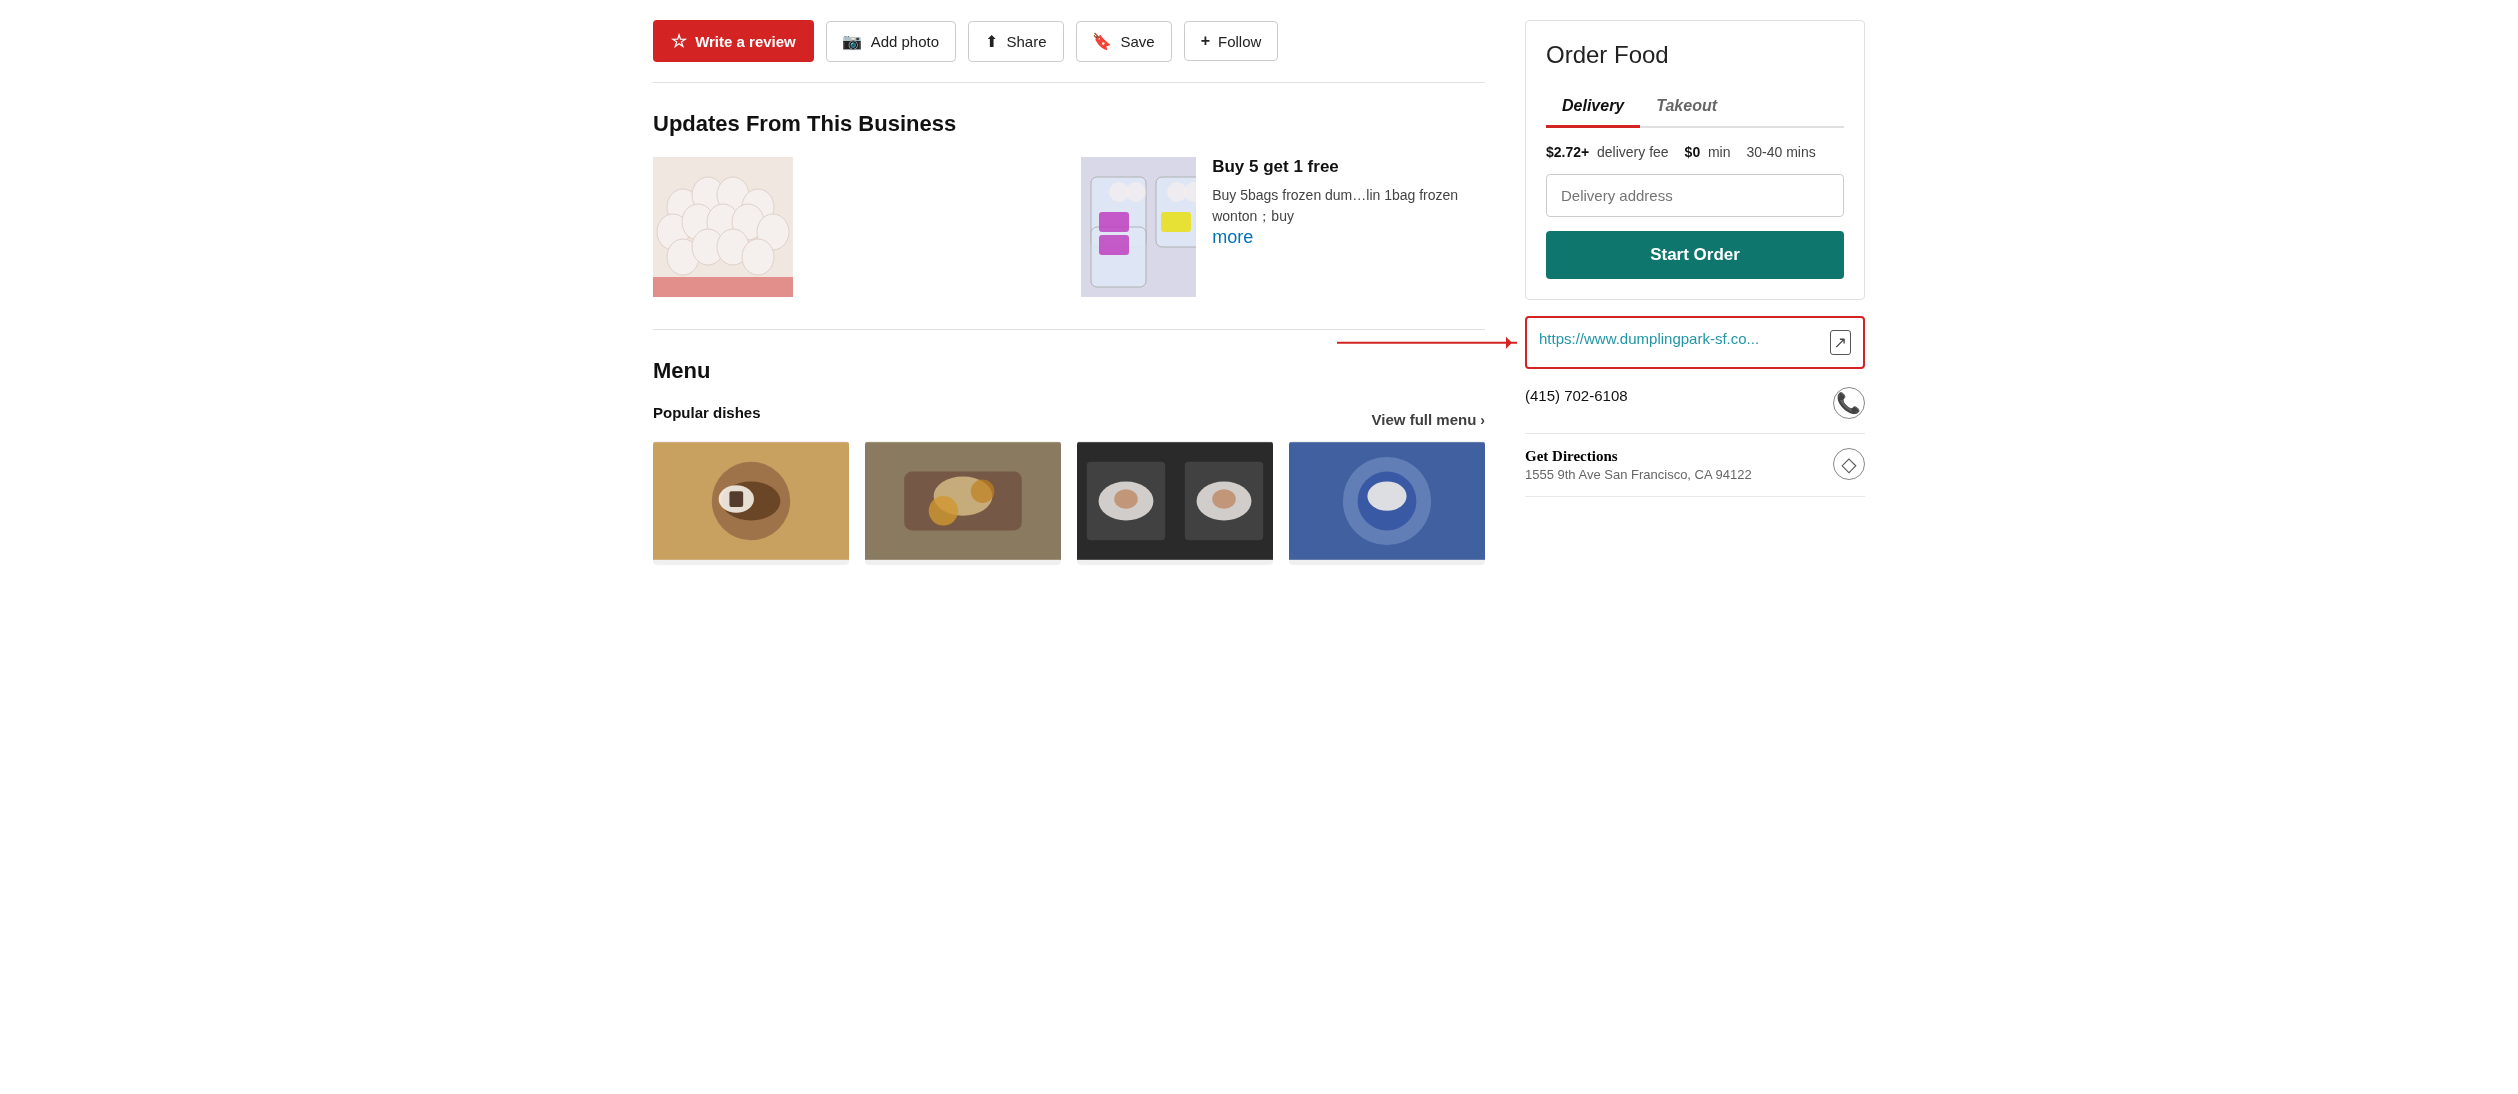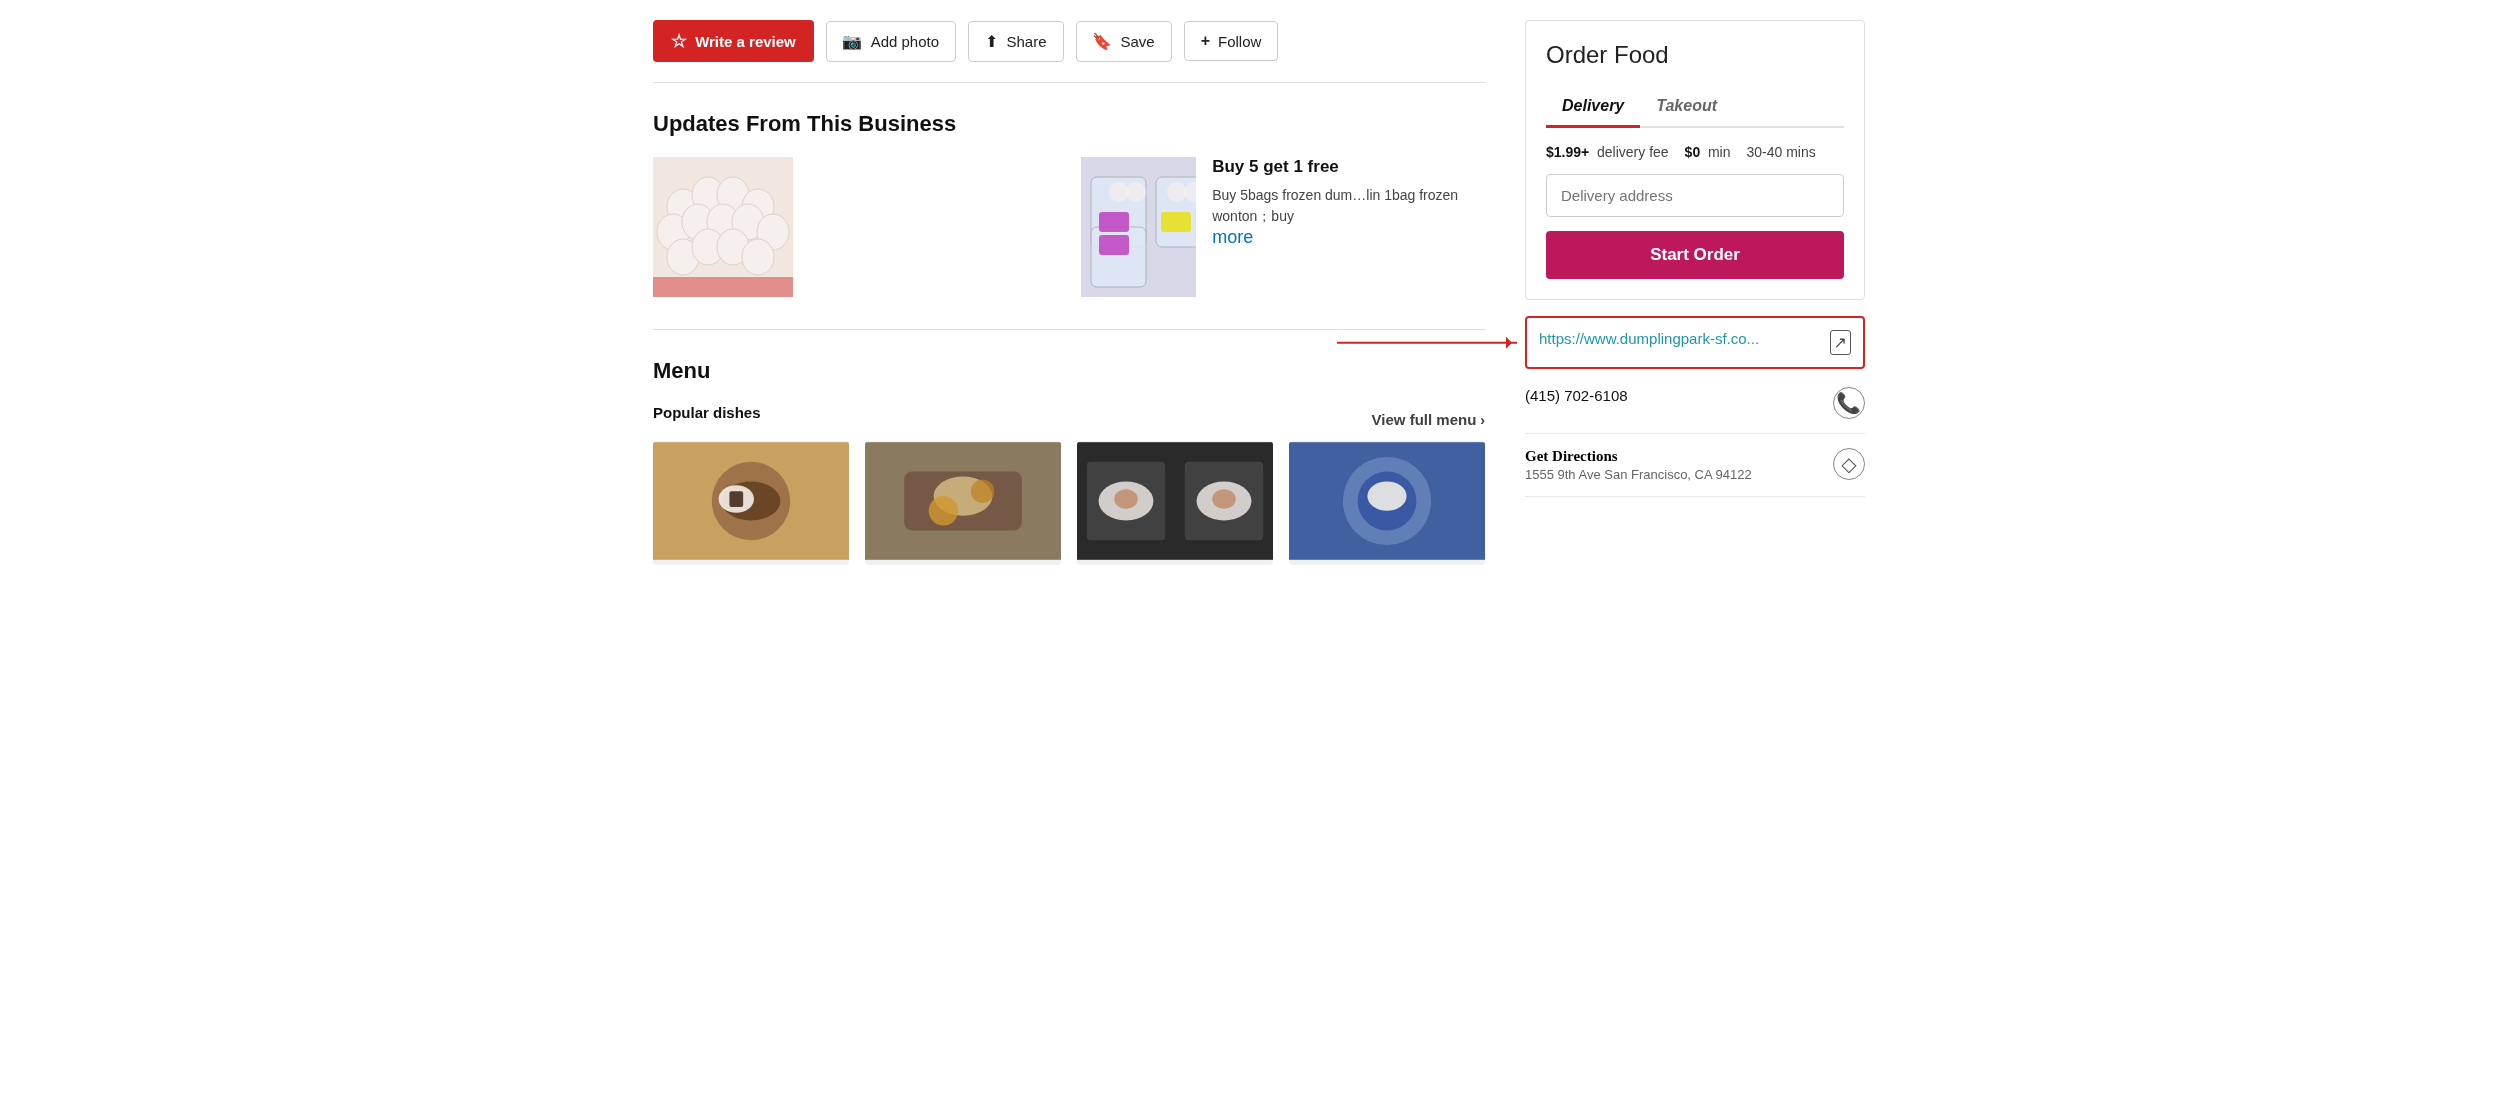--- a/index.html
+++ b/index.html
@@ -185,21 +185,21 @@
       border: 1.5px solid #ccc;
       border-radius: 4px;
       padding: 12px 14px;
       font-size: 15px;
       color: #888;
       margin-bottom: 14px;
       outline: none;
     }
     .btn-start-order {
       width: 100%;
-      background: #be185d;
+      background: #0f766e;
       color: #fff;
       border: none;
       border-radius: 4px;
       padding: 14px;
       font-size: 17px;
       font-weight: 700;
       cursor: pointer;
     }
 
     
@@ -411,21 +411,21 @@
   <div class="sidebar">
 
     <div class="order-food-card">
       <div class="order-food-title">Order Food</div>
       <div class="tabs">
         <div class="tab active">Delivery</div>
         <div class="tab">Takeout</div>
       </div>
       <div class="delivery-info">
         <span>
-          <strong>$1.99+</strong>
+          <strong>$2.72+</strong>
           &nbsp;<span>delivery fee</span>
         </span>
         <span>
           <strong>$0</strong>
           &nbsp;<span>min</span>
         </span>
         <span>30-40 mins</span>
       </div>
       <input class="address-input" type="text" placeholder="Delivery address" style="">
       <button class="btn-start-order">

